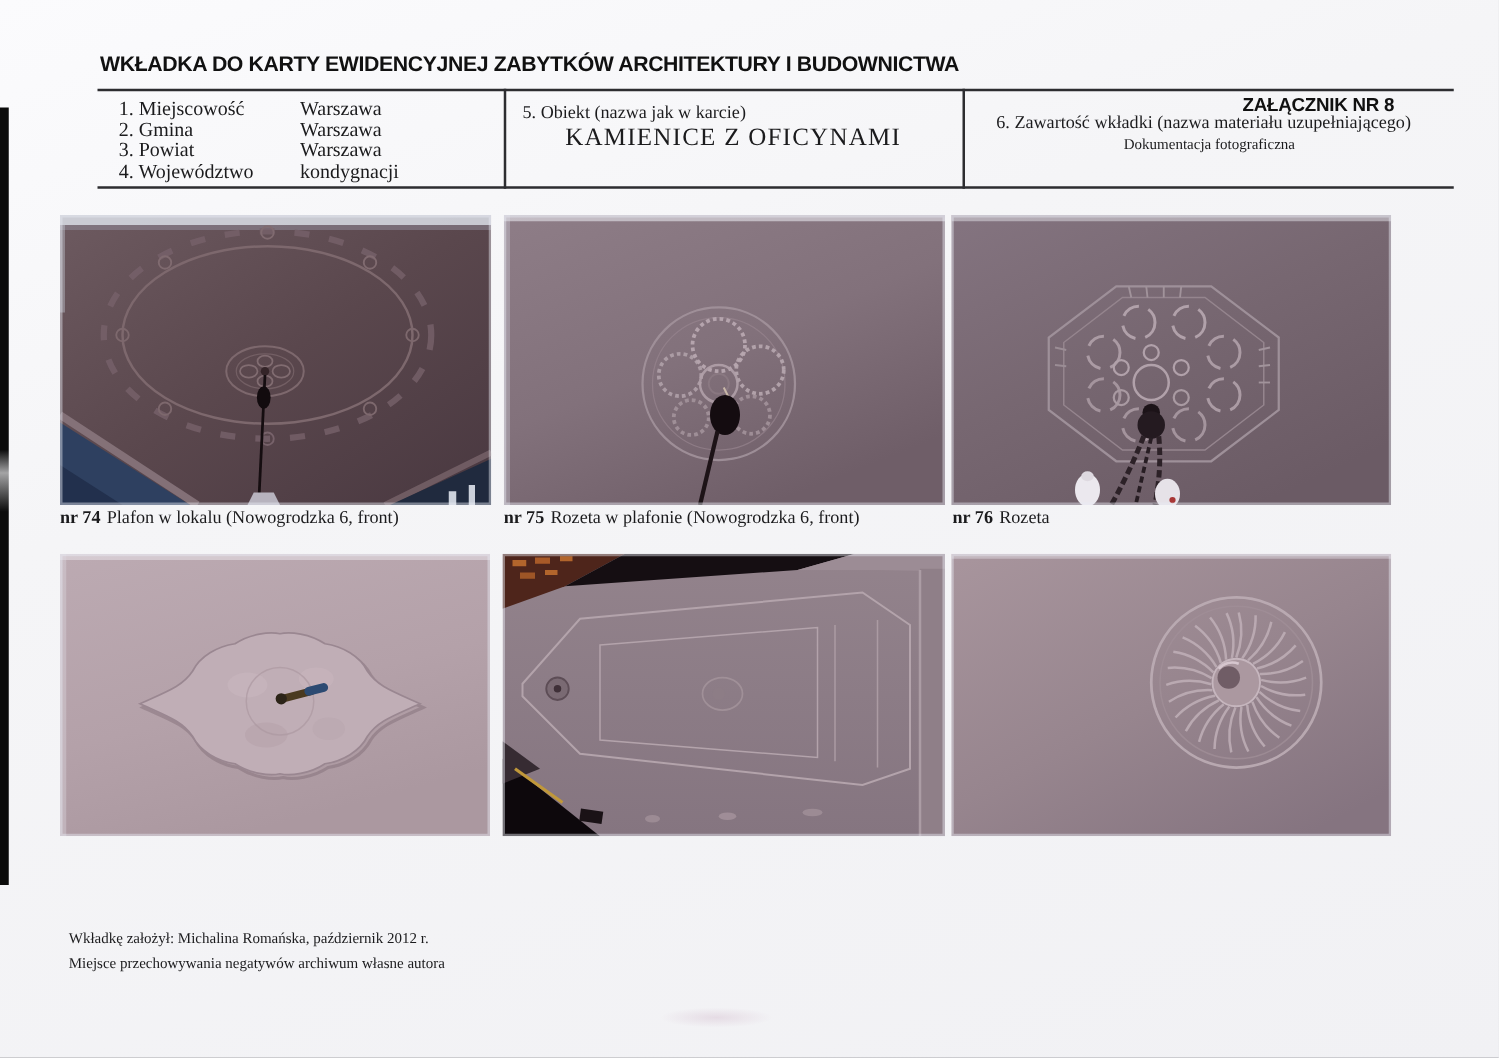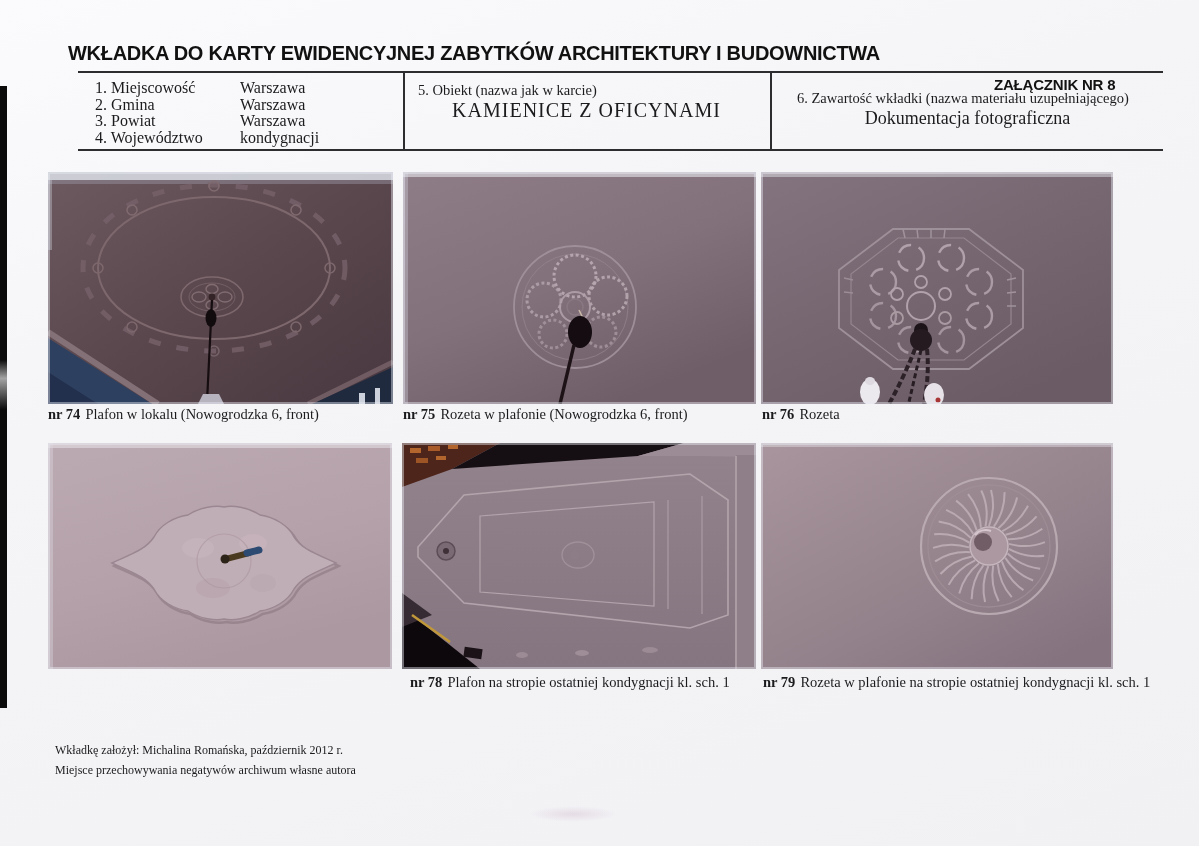--- a/index.html
+++ b/index.html
@@ -8,42 +8,42 @@
     background:linear-gradient(160deg,#fbfbfd 0%,#f5f5f7 35%,#f1f1f4 100%);
     border-bottom:2px solid #ababaf;
     font-family:"Liberation Serif", serif;color:#1b1b1d;
   }
   
   .scan-edge{position:absolute;left:0;top:86px;width:7px;height:622px;
     background:linear-gradient(180deg,#0b0b0b 0%,#0b0b0b 44%,rgba(11,11,11,.35) 47%,#0b0b0b 52%,#0b0b0b 100%);}
   .smudge{position:absolute;left:528px;top:806px;width:90px;height:16px;
     background:radial-gradient(closest-side,rgba(195,160,185,.28),transparent);}
   
-  .doc-title{position:absolute;left:68px;top:42px;font-family:"Liberation Sans",sans-serif;
-    font-weight:bold;font-size:20px;letter-spacing:-0.3px;color:#111;}
+  .doc-title{position:absolute;left:80px;top:42px;font-family:"Liberation Sans",sans-serif;
+    font-weight:bold;font-size:17px;letter-spacing:-0.3px;color:#111;}
   .doc-attachment{position:absolute;left:994px;top:48px;font-family:"Liberation Sans",sans-serif;
     font-weight:bold;font-size:15px;letter-spacing:-0.2px;color:#111;margin-top:28px;}
   
   .rule{position:absolute;left:78px;width:1085px;height:2px;background:#2d2d30;}
   .rule-top{top:71px;}
   .rule-bottom{top:149px;}
   .vline{position:absolute;top:71px;height:80px;width:2px;background:#2d2d30;}
   .vline-1{left:403px;}
   .vline-2{left:770px;}
   
   .form-col-1{position:absolute;left:95px;top:80px;font-size:16px;line-height:16.5px;}
   .f-label{display:inline-block;width:145px;}
   .form-col-2{position:absolute;left:403px;top:0;width:367px;}
   .form-col-3{position:absolute;left:770px;top:0;width:395px;}
   .f-caption{position:absolute;font-size:14.5px;white-space:nowrap;}
   .col2-caption{left:15px;top:82px;}
   .col3-caption{left:27px;top:90px;}
   .f-big{position:absolute;left:0;width:100%;text-align:center;white-space:nowrap;}
   .col2-value{top:99px;font-size:20px;letter-spacing:1px;}
-  .col3-value{top:108px;font-size:18px;}
+  .col3-value{top:108px;font-size:12px;}
   
   .photo{position:absolute;overflow:hidden;}
   .photo svg{display:block;width:100%;height:100%;}
   .photo::after{content:'';position:absolute;inset:0;box-shadow:inset 0 0 0 2px rgba(232,236,243,.45);pointer-events:none;}
   .p1{left:48px;top:172px;width:345px;height:232px;}
   .p2{left:403px;top:172px;width:353px;height:232px;}
   .p3{left:761px;top:172px;width:352px;height:232px;}
   .p4{left:48px;top:443px;width:344px;height:226px;}
   .p5{left:402px;top:443px;width:354px;height:226px;}
   .p6{left:761px;top:443px;width:352px;height:226px;}
@@ -317,19 +317,17 @@
       </g>
       <circle cx="228" cy="103" r="19" fill="#ab98a0" stroke="#c6b6be" stroke-width="1.5"></circle>
       <circle cx="222" cy="99" r="9" fill="#705d66"></circle>
       <path d="M214,92 A14,14 0 0 1 230,88" stroke="#d6c6ce" stroke-width="2" fill="none"></path>
     </svg>
   </div>
 
   <div class="caption c74"><span class="cap-num">nr 74</span><span>Plafon w lokalu (Nowogrodzka 6, front)</span></div>
   <div class="caption c75"><span class="cap-num">nr 75</span><span>Rozeta w plafonie (Nowogrodzka 6, front)</span></div>
   <div class="caption c76"><span class="cap-num">nr 76</span><span>Rozeta</span></div>
-  <div class="caption c78"><span class="cap-num">nr 78</span><span>Plafon na stropie ostatniej kondygnacji kl. sch. 1</span></div>
-  <div class="caption c79"><span class="cap-num">nr 79</span><span>Rozeta w plafonie na stropie ostatniej kondygnacji kl. sch. 1</span></div>
 
   <div class="footer-line fl1">Wkładkę założył: Michalina Romańska, październik 2012 r.</div>
   <div class="footer-line fl2">Miejsce przechowywania negatywów archiwum własne autora</div>
 
 </div>
 
 </body></html>

